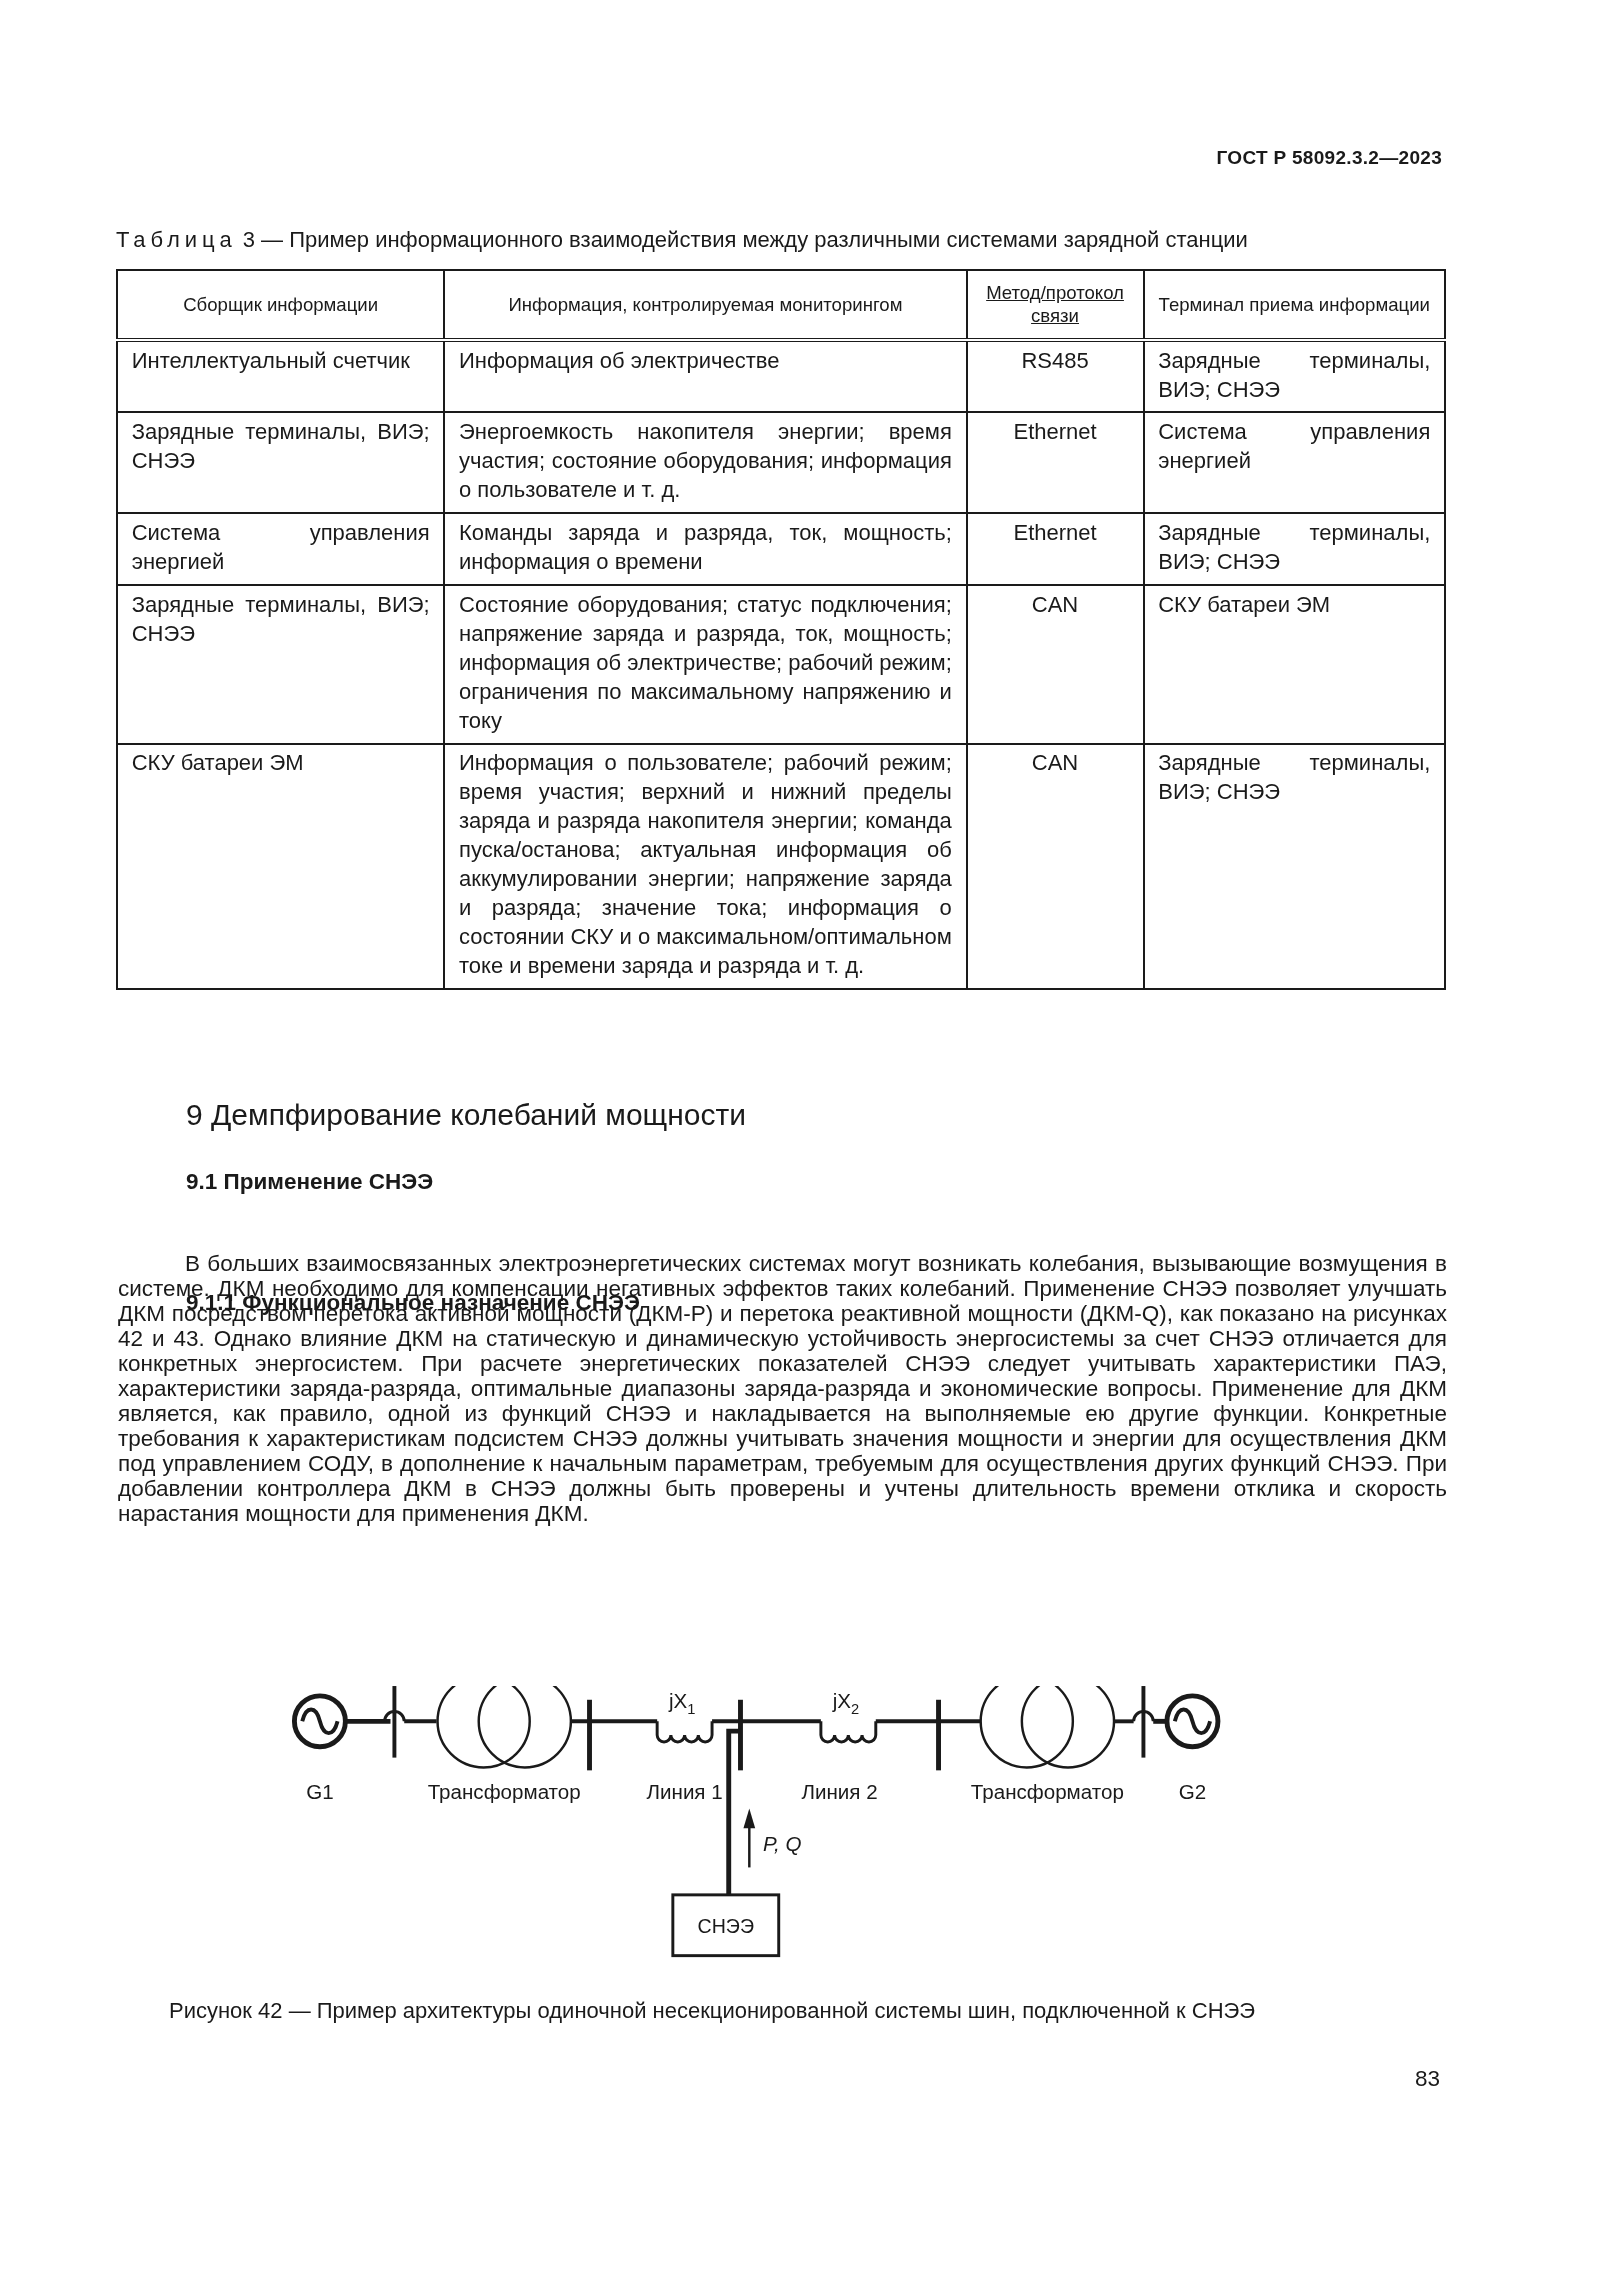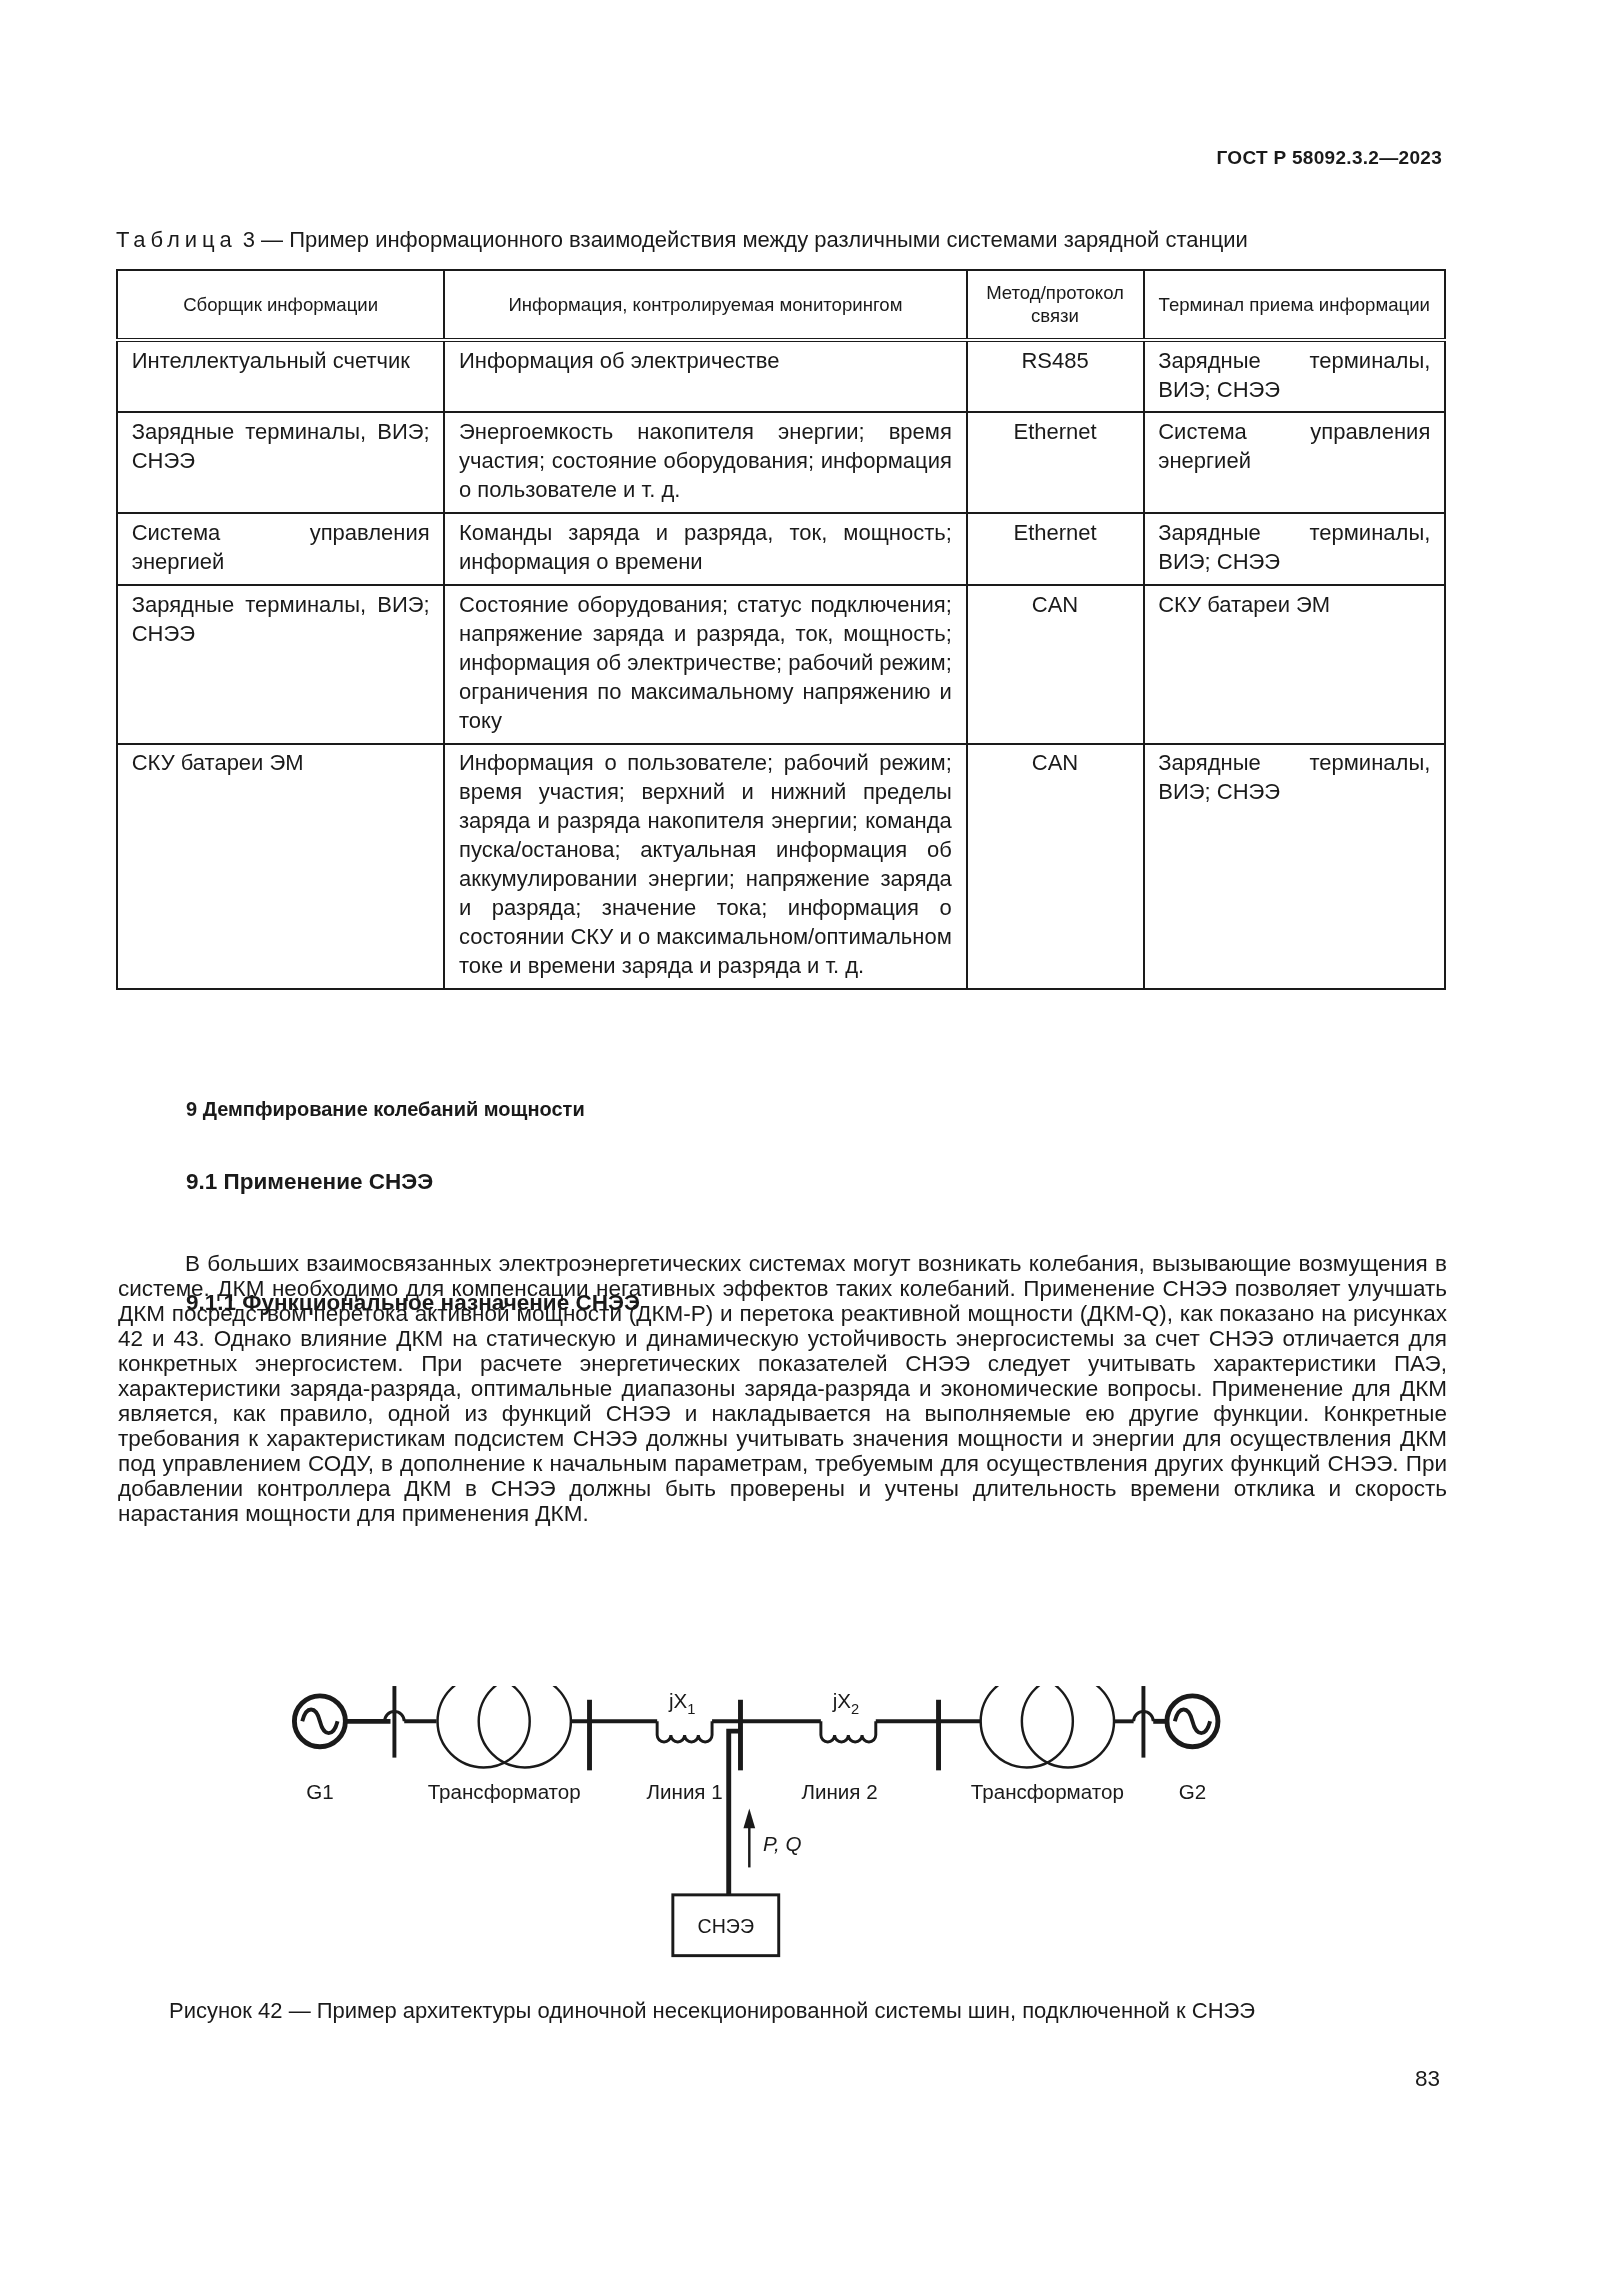--- a/index.html
+++ b/index.html
@@ -10,22 +10,22 @@
   .table-caption .spaced { letter-spacing: 4.9px; }
   table.info { position: absolute; top: 269px; left: 116px; width: 1330px; border-collapse: collapse;
                font-size: 22px; line-height: 29px; }
   table.info td, table.info th { border: 2px solid #1a1a1a; vertical-align: top; padding: 3.9px 13.7px 7.8px 13.7px; }
   table.info th { font-weight: normal; font-size: 18.6px; line-height: 23.5px; text-align: center; vertical-align: middle;
                   height: 59px; padding: 3.9px 5.9px; border-bottom: 4.9px double #1a1a1a; }
   table.info td.just { text-align: justify; text-align-last: left; }
   table.info td.center { text-align: center; }
   table.info tr.last td { border-bottom: 2.9px solid #1a1a1a; }
   table.info { border-top: 2.9px solid #1a1a1a; }
-  .col1 { width: 302px; border-radius: 27px; } .col2 { width: 490px; } .col3 { width: 157px; } .col4 { width: 277px; }
-  .h1 { position: absolute; top: 1098px; left: 186px; font-size: 20px; font-weight: bold; }
+  .col1 { width: 302px; border-radius: 27px; } .col2 { width: 490px; } .col3 { width: 157px; text-decoration: underline; } .col4 { width: 277px; }
+  .h1 { position: absolute; top: 1098px; left: 186px; font-size: 30px; font-weight: normal; }
   .h2 { position: absolute; top: 1169px; left: 186px; font-size: 22.5px; font-weight: bold; }
   .h3 { position: absolute; top: 1290px; left: 186px; font-size: 22.5px; font-weight: bold; }
   .body-text { position: absolute; top: 1251px; left: 118px; width: 1329px; font-size: 22.5px; line-height: 25px;
                text-align: justify; text-indent: 67px; }
   .figure { position: absolute; top: 1686px; left: 265px; }
   .fig-caption { position: absolute; top: 1998px; left: 169px; font-size: 22px; }
   .page-number { position: absolute; top: 2066px; right: 181px; font-size: 22.5px; }
   svg text { font-family: "Liberation Sans", sans-serif; fill: #1a1a1a; }
 </style>
 </head>

